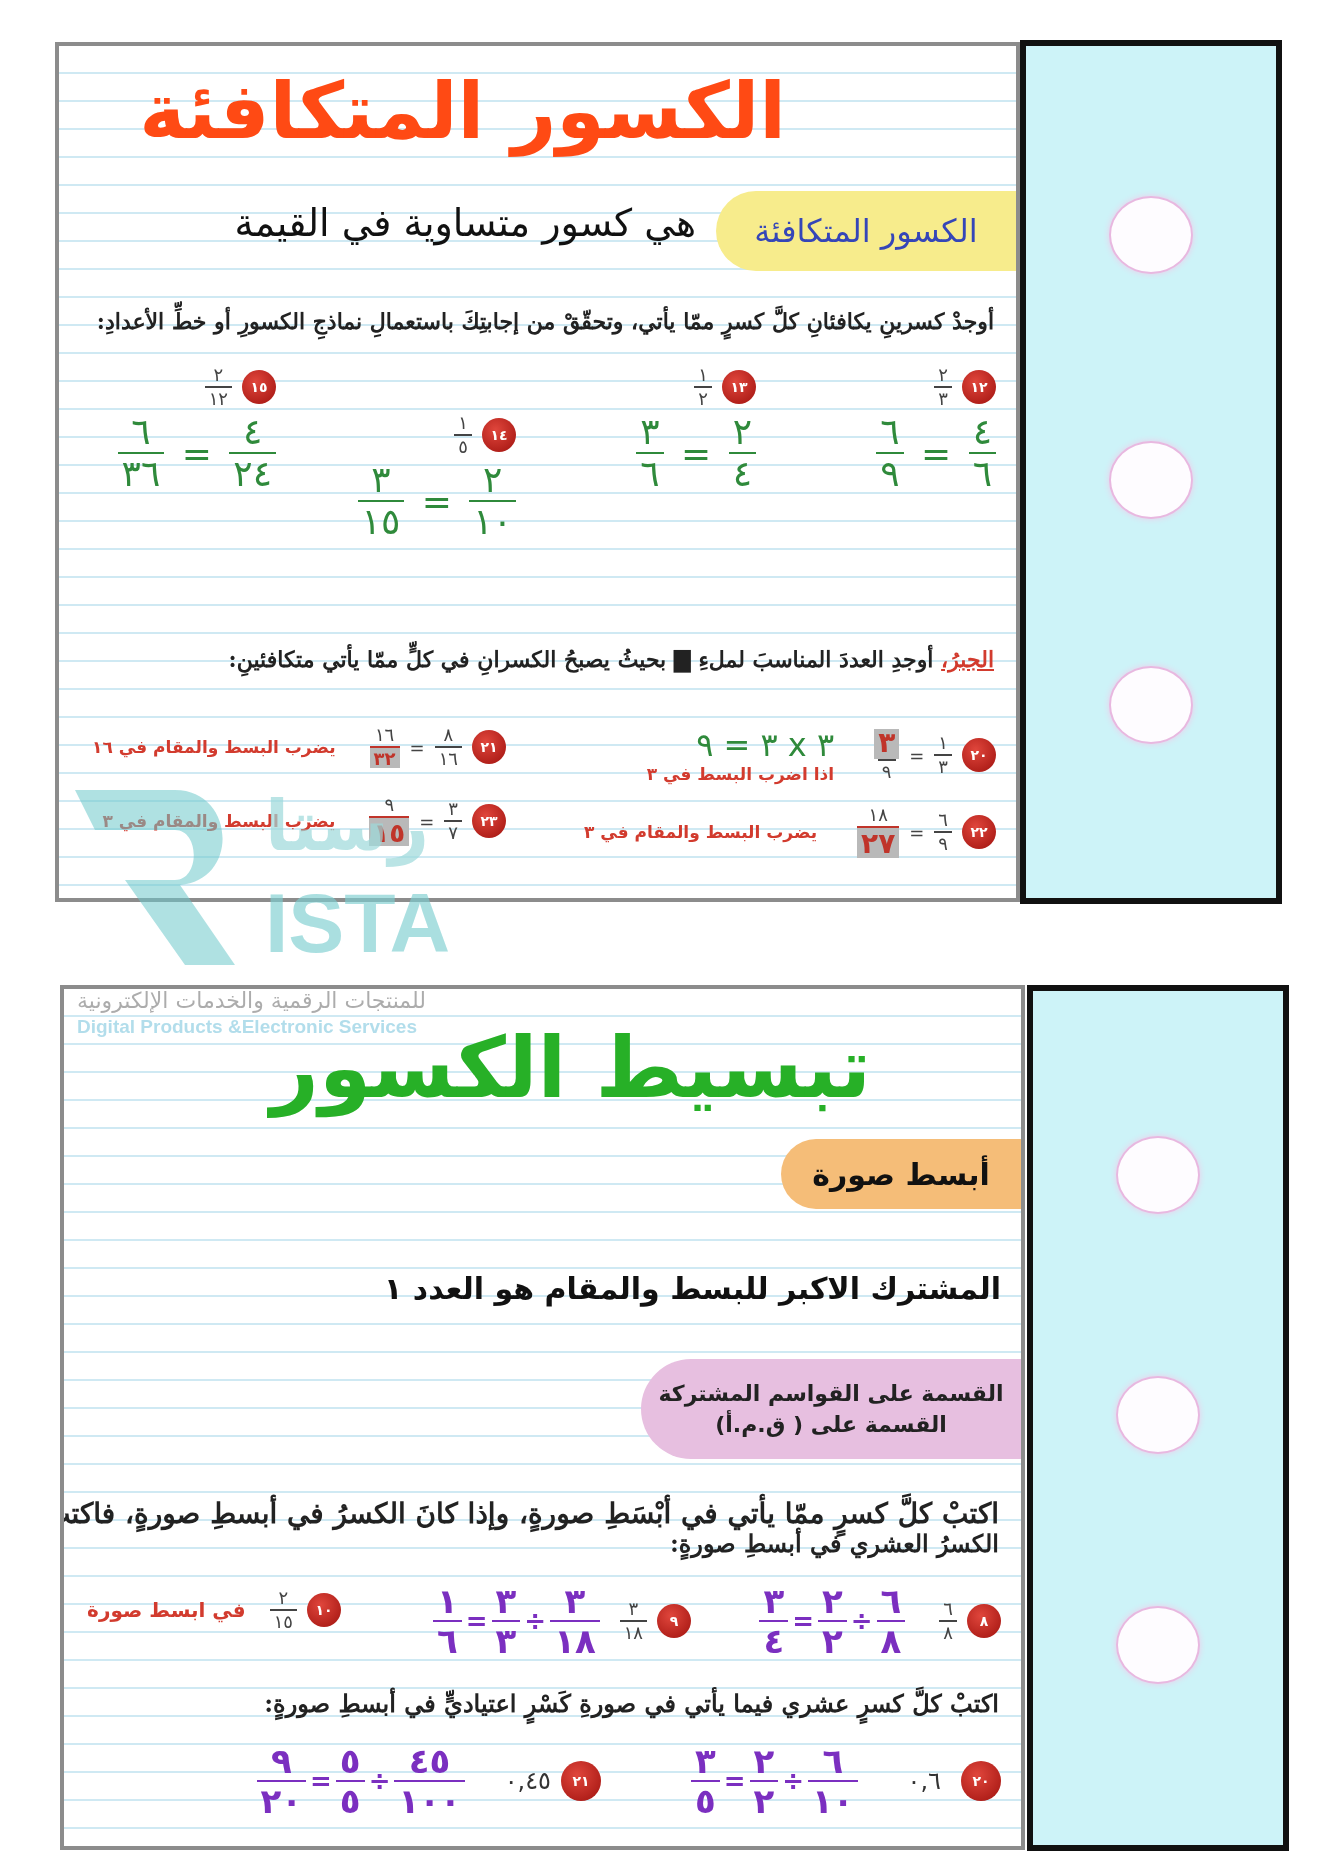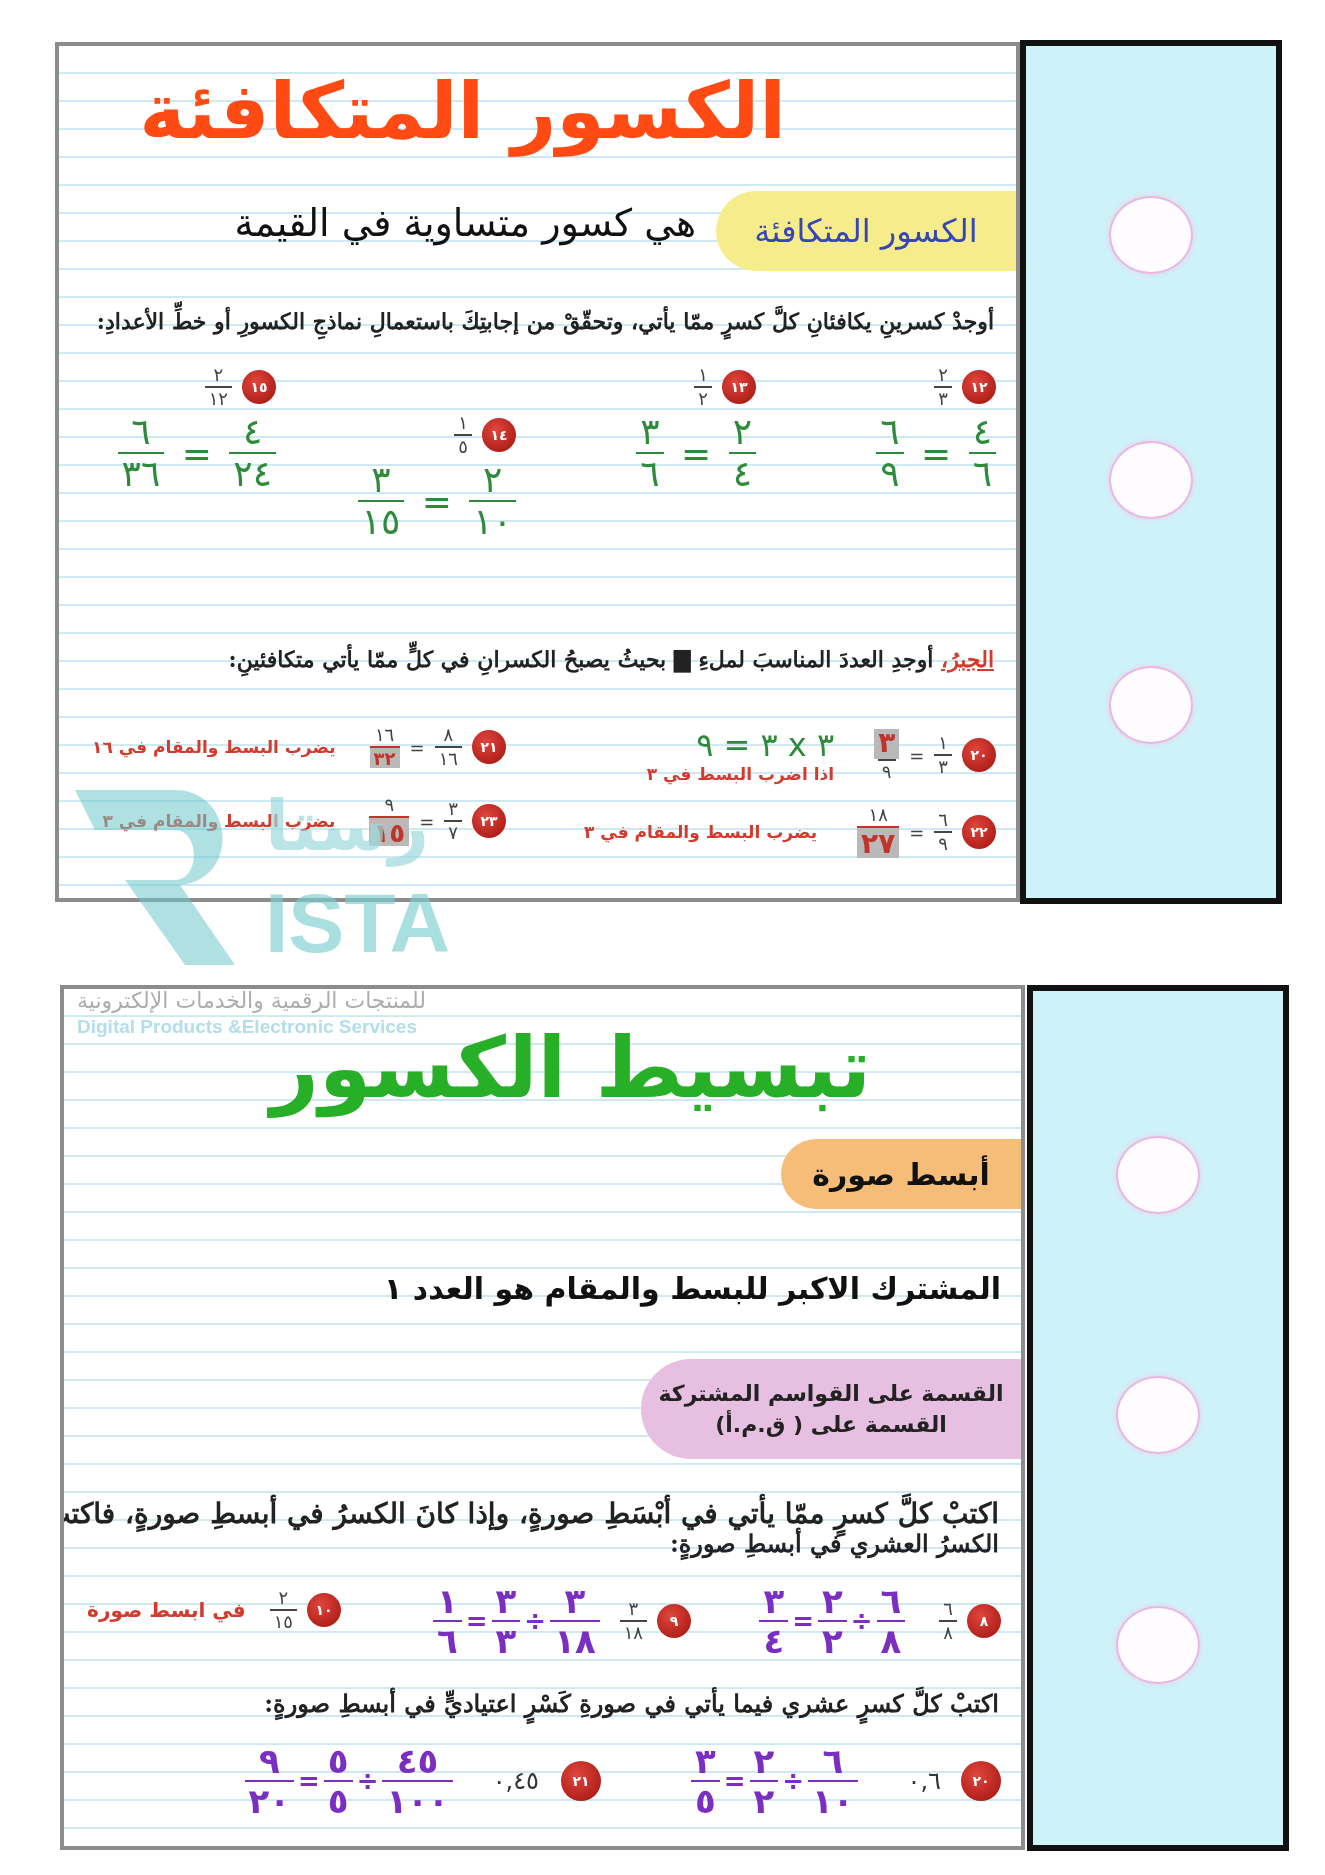--- a/index.html
+++ b/index.html
@@ -287,21 +287,21 @@
       <span style="font-size:26px;">=</span>
       <span class="frac">
           <span class="num">٣</span>
           <span class="den">٥</span>
         </span>
     </span>
   </div>
 
   <div class="row" style="right:420px;top:755px;">
     <span class="badge" style="width:40px;height:40px;">٢١</span>
-    <span style="font-size:24px;color:#333;margin-right:12px;">٠,٤٥</span>
+    <span style="font-size:24px;color:#333;margin-right:0;">٠,٤٥</span>
     <span class="purple" style="display:flex;align-items:center;gap:4px;margin-right:30px;">
       <span class="frac">
           <span class="num">٤٥</span>
           <span class="den">١٠٠</span>
         </span>
       <span style="font-size:26px;">÷</span>
       <span class="frac">
           <span class="num">٥</span>
           <span class="den">٥</span>
         </span>

